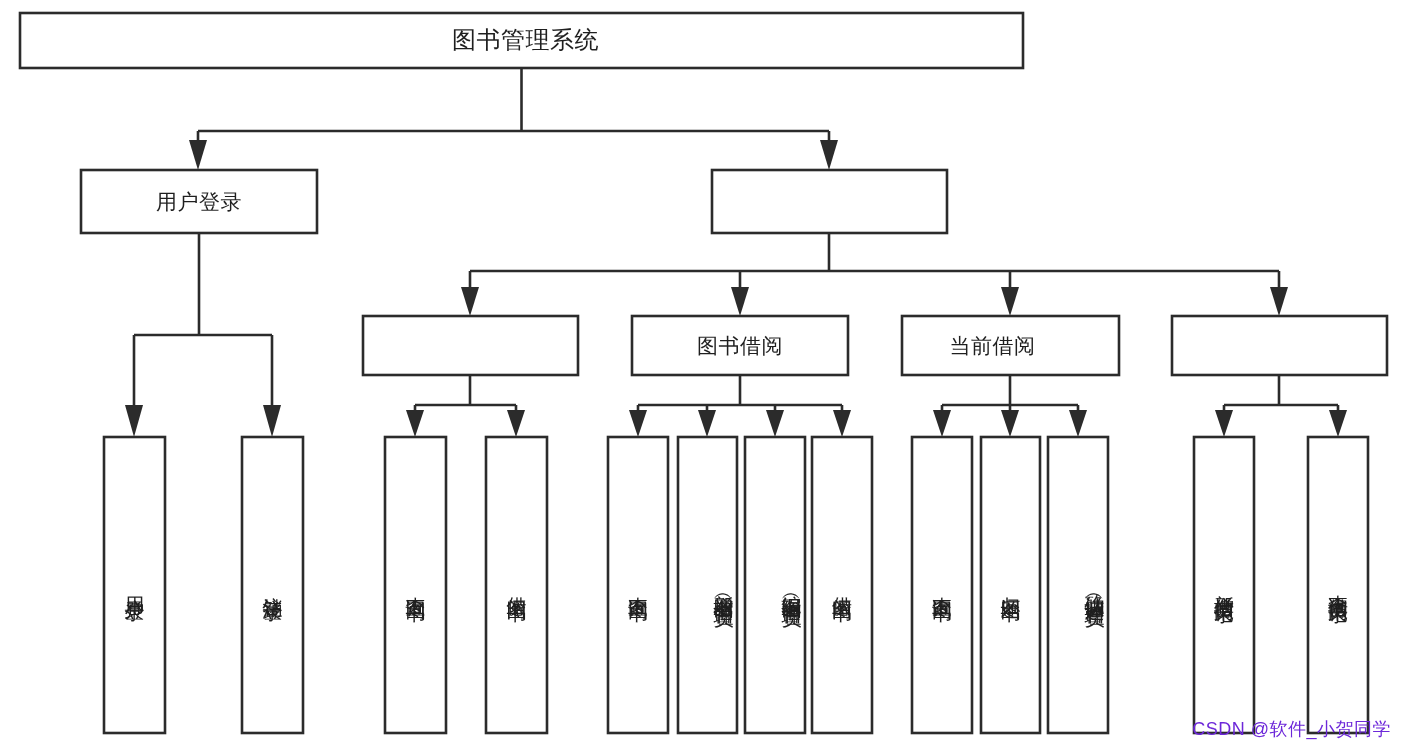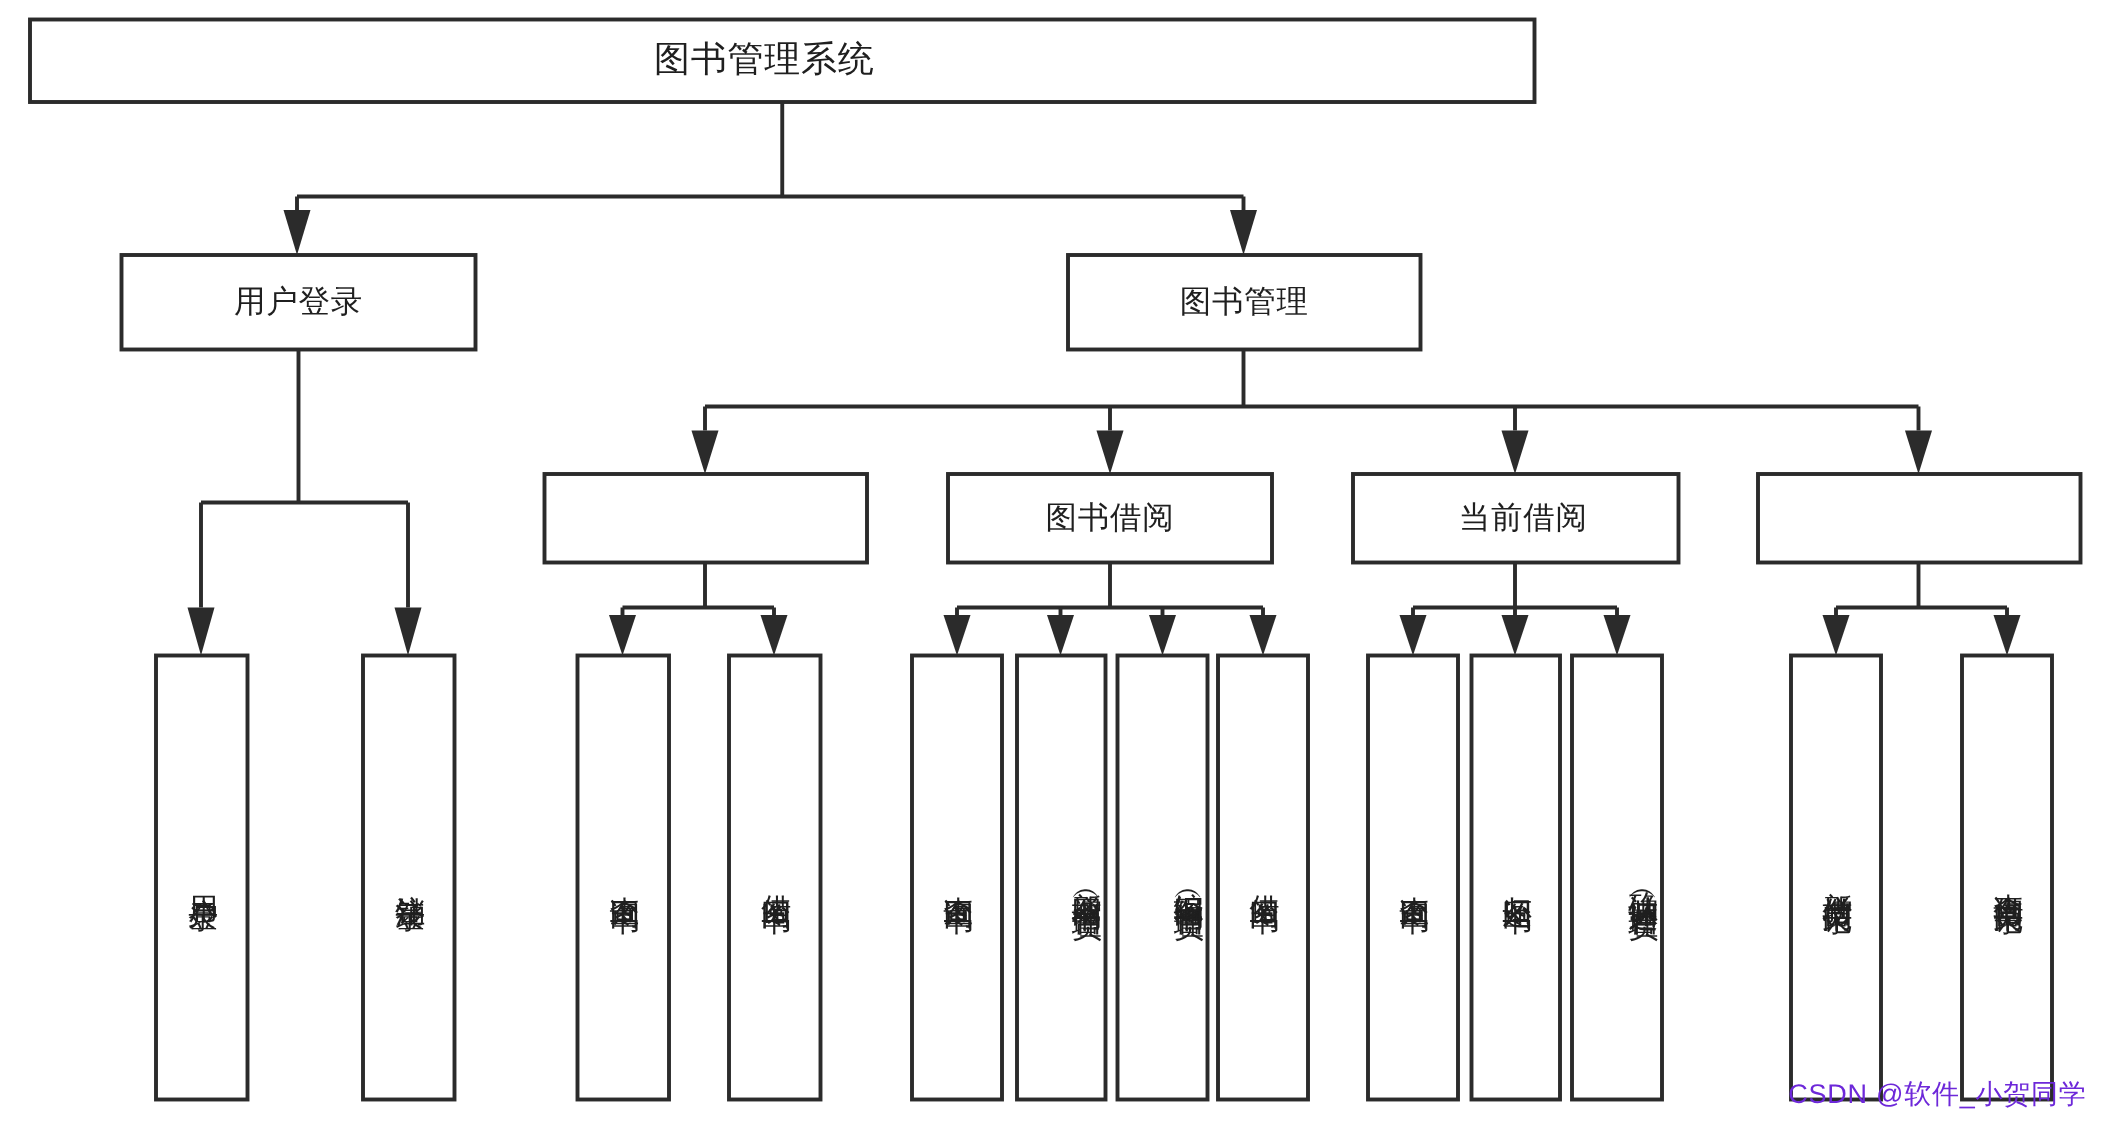--- a/index.html
+++ b/index.html
@@ -174,27 +174,26 @@
 
     <rect class="node-rect" x="912" y="437" width="60" height="296"></rect>
     <rect class="node-rect" x="981" y="437" width="59" height="296"></rect>
     <rect class="node-rect" x="1048" y="437" width="60" height="296"></rect>
 
     <rect class="node-rect" x="1194" y="437" width="60" height="296"></rect>
     <rect class="node-rect" x="1308" y="437" width="60" height="296"></rect>
 
   </svg>
 
-  <div class="node-label horiz" style="left:8px; top:13px; width:1003px; height:55px; font-size:24px;">图书管理系统</div>
+  <div class="node-label horiz" style="left:24px; top:13px; width:1003px; height:55px; font-size:24px;">图书管理系统</div>
 
   <div class="node-label horiz" style="left:81px; top:170px; width:236px; height:63px;">用户登录</div>
-  <div class="node-label horiz" style="left:712px; top:170px; width:235px; height:63px;">图书管理</div>
 
   <div class="node-label horiz" style="left:632px; top:316px; width:216px; height:59px;">图书借阅</div>
-  <div class="node-label horiz" style="left:925px; top:316px; width:181px; height:59px;">当前借阅</div>
+  <div class="node-label horiz" style="left:902px; top:316px; width:181px; height:59px;">当前借阅</div>
 
   <div class="node-label vert mid" style="left:104px; top:437px; width:61px; height:296px;">用户登录</div>
   <div class="node-label vert mid" style="left:242px; top:437px; width:61px; height:296px;">注销登录</div>
 
   <div class="node-label vert mid" style="left:385px; top:437px; width:61px; height:296px;">查询图书</div>
   <div class="node-label vert mid" style="left:486px; top:437px; width:61px; height:296px;">借阅图书</div>
 
   <div class="node-label vert mid" style="left:608px; top:437px; width:60px; height:296px;">查询图书</div>
   <div class="node-label vert tall" style="left:678px; top:437px; width:59px; height:296px;">新增图书（管理员）</div>
   <div class="node-label vert tall" style="left:745px; top:437px; width:60px; height:296px;">编辑图书（管理员）</div>

